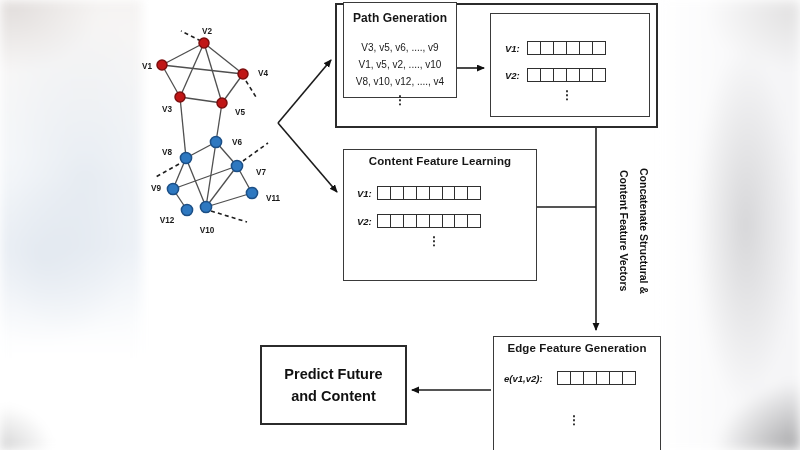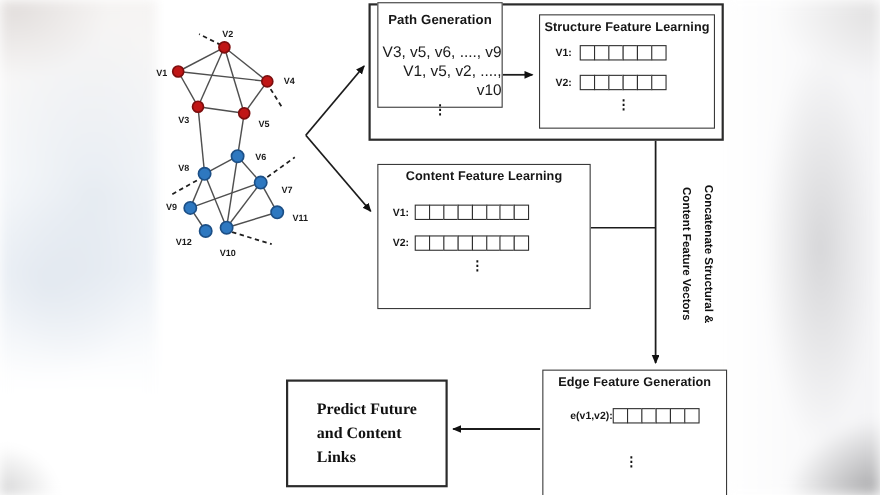--- a/index.html
+++ b/index.html
@@ -29,26 +29,26 @@
   }
   svg.layer{position:absolute;left:0;top:0;width:800px;height:450px;}
   
   .box{position:absolute;background:#ffffff;border:1.5px solid #3a3a3a;box-sizing:border-box;}
   .box.thick{border-width:2px;border-color:#2b2b2b;}
   .outer-top{left:335px;top:3px;width:323px;height:125px;background:transparent;}
   .path-box{left:343px;top:2px;width:114px;height:96px;}
   .struct-box{left:490px;top:13px;width:160px;height:104px;}
   .content-box{left:343px;top:149px;width:194px;height:132px;}
   .edge-box{left:493px;top:336px;width:168px;height:118px;}
-  .predict-box{left:260px;top:345px;width:147px;height:98px;display:flex;align-items:center;justify-content:center;font-family:Liberation Serif, serif;}
+  .predict-box{left:260px;top:345px;width:147px;height:80px;display:flex;align-items:center;justify-content:center;text-align:center;}
   .box-title{position:absolute;left:0;right:0;top:5px;text-align:center;font-weight:bold;font-size:11.5px;letter-spacing:.1px;}
   .path-box .box-title{font-size:12px;top:8px;}
-  .path-lines{position:absolute;left:0;right:0;top:36px;text-align:right;font-size:14px;line-height:17px;color:#1a1a1a;}
+  .path-lines{position:absolute;left:0;right:0;top:36px;text-align:center;font-size:10px;line-height:17px;color:#1a1a1a;}
   .vrow{position:absolute;display:flex;align-items:center;height:16px;}
-  .vlabel{font-weight:bold;font-size:9.5px;white-space:nowrap;}
+  .vlabel{font-weight:bold;font-size:9.5px;white-space:nowrap;font-style:italic;}
   .cells{display:flex;}
   .cell{width:14px;height:14px;background:#fff;border:1.1px solid #2f2f2f;margin-left:-1.1px;box-sizing:border-box;}
   .cell:first-child{margin-left:0;}
   .vdots{position:absolute;font-weight:bold;font-size:12px;color:#111;}
   .predict-text{font-weight:bold;font-size:14.5px;line-height:22px;color:#111;}
   .vertical-label{
     position:absolute;left:612px;top:152px;width:42px;height:158px;
     writing-mode:vertical-rl;text-align:center;
     font-weight:bold;font-size:10.5px;line-height:20px;color:#111;
   }
@@ -127,26 +127,26 @@
       <text x="167" y="223" text-anchor="middle" font-size="8.2" font-weight="bold" fill="#1a1a1a" font-family="&quot;Liberation Sans&quot;,sans-serif">V12</text>
     </svg>
 
   <div class="box thick outer-top"></div>
 
   <div class="box path-box">
     <div class="box-title">Path Generation</div>
     <div class="path-lines">
       <div>V3, v5, v6, ...., v9</div>
       <div>V1, v5, v2, ...., v10</div>
+      <div>V8, v10, v12, ...., v4</div>
     </div>
     <div class="vdots" style="left:0;right:0;top:90px;text-align:center;">⋮</div>
   </div>
 
   <div class="box struct-box">
-    <div class="box-title">Structure Feature Learning</div>
     <div class="vrow" style="left:14px;top:26px;">
       <span class="vlabel" style="width:22px;">V1:</span>
       <span class="cells">
           <span class="cell"></span>
           <span class="cell"></span>
           <span class="cell"></span>
           <span class="cell"></span>
           <span class="cell"></span>
           <span class="cell"></span>
         </span>
@@ -196,35 +196,34 @@
     <div class="vdots" style="left:84px;top:84px;">⋮</div>
   </div>
 
   <div class="vertical-label">
     <div>Concatenate Structural &amp;</div>
     <div>Content Feature Vectors</div>
   </div>
 
   <div class="box edge-box">
     <div class="box-title">Edge Feature Generation</div>
-    <div class="vrow" style="left:10px;top:33px;text-align:right;">
+    <div class="vrow" style="left:10px;top:33px;">
       <span class="vlabel" style="width:53px;">e(v1,v2):</span>
       <span class="cells">
           <span class="cell"></span>
           <span class="cell"></span>
           <span class="cell"></span>
           <span class="cell"></span>
           <span class="cell"></span>
           <span class="cell"></span>
         </span>
     </div>
     <div class="vdots" style="left:74px;top:76px;">⋮</div>
   </div>
 
   <div class="box thick predict-box">
     <div class="predict-text">
       <div>Predict Future</div>
       <div>and Content</div>
-      <div>Links</div>
     </div>
   </div>
 
 </div>
 
 </body></html>

